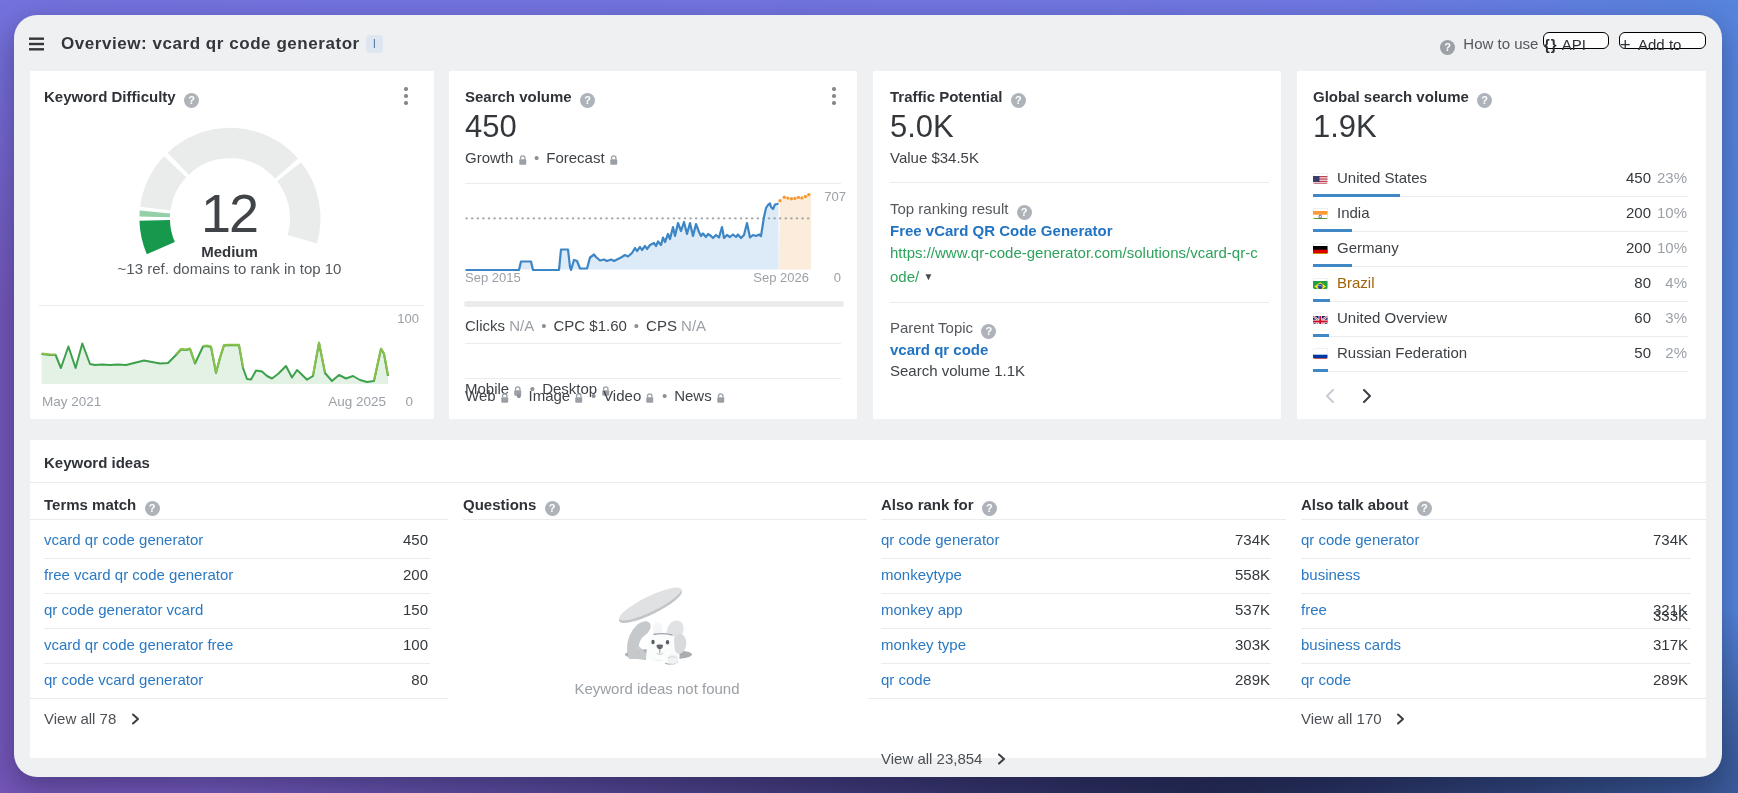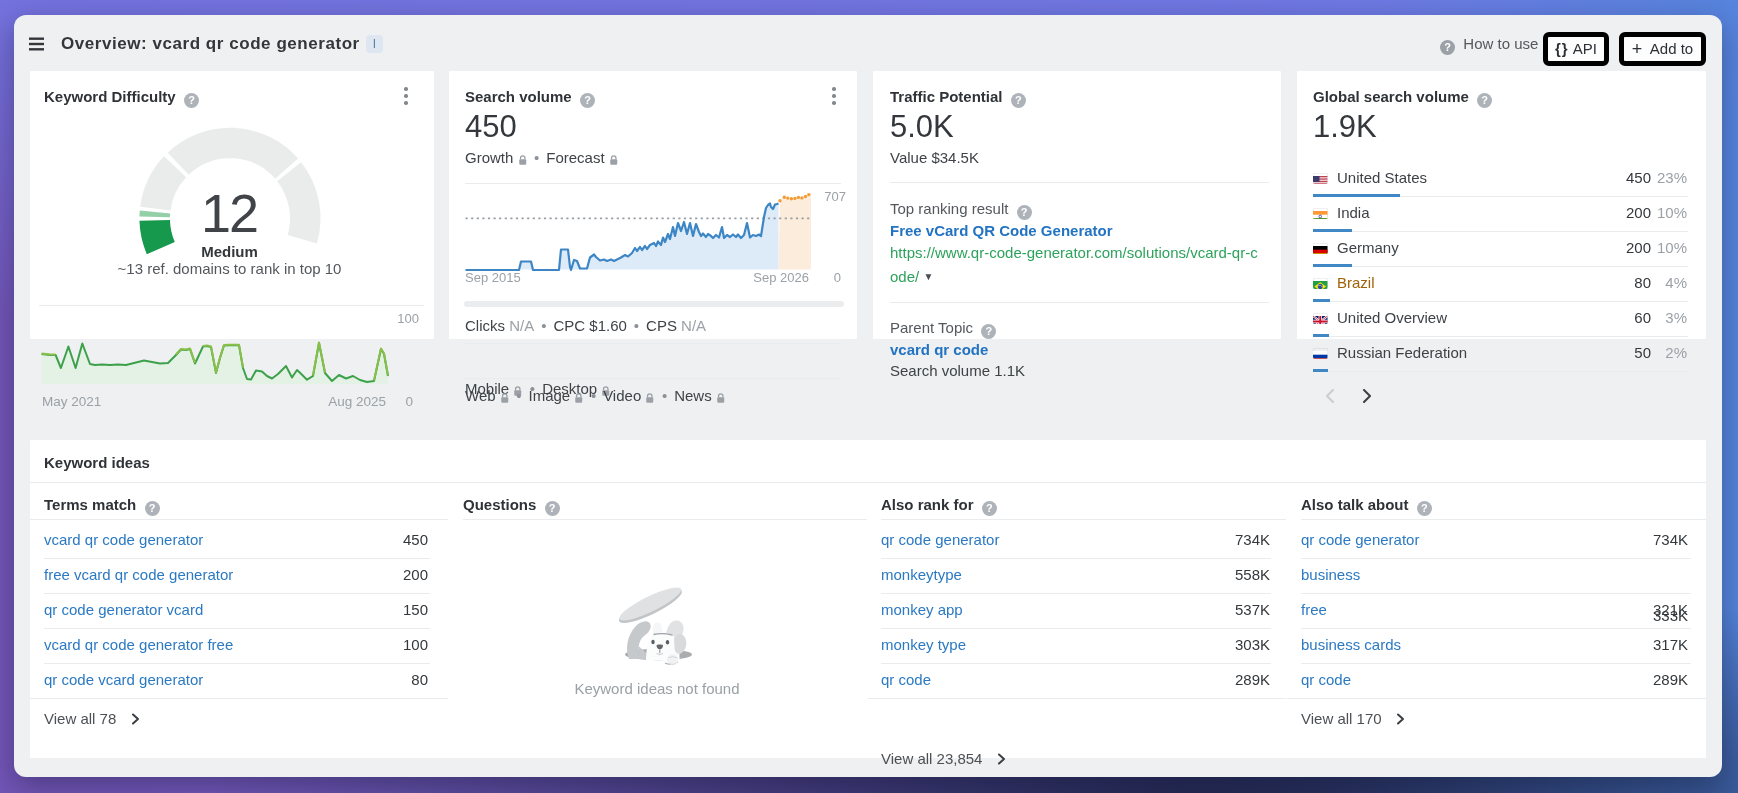--- a/index.html
+++ b/index.html
@@ -7,44 +7,44 @@
 body {
   font-family:"Liberation Sans", sans-serif;
   background-image:
     radial-gradient(1300px 300px at 70% 102%, rgba(8,10,28,0.72), rgba(8,10,28,0) 78%),
     linear-gradient(270deg, rgba(85,133,221,0.92) 0%, rgba(85,133,221,0) 22%),
     linear-gradient(180deg, rgba(116,122,232,0.8) 0%, rgba(116,122,232,0) 40%),
     linear-gradient(90deg, #7356b8 0%, #6f5fc4 45%, #4e80d6 100%);
 }
 .win {
   position:absolute; left:14px; top:15px; width:1708px; height:762px;
-  background:#eef0f1; border-radius:12px; box-shadow:0 10px 30px rgba(8,8,30,.35);
+  background:#eef0f1; border-radius:23px; box-shadow:0 10px 30px rgba(8,8,30,.35);
 }
 .abs { position:absolute; }
-.card { position:absolute; top:56px; height:268px; background:#fff; border-radius:1px; }
+.card { position:absolute; top:56px; height:348px; background:#fff; border-radius:1px; }
 .t15b { font-size:15px; font-weight:bold; color:#2f3338; }
 .row15 { position:absolute; height:26px; line-height:26px; font-size:15px; color:#3f4347; white-space:nowrap; }
 .sep { position:absolute; height:1px; background:#e9ebec; }
 .lgray { color:#9ba1a7; }
 .blue { color:#2b79c3; text-decoration:none; }
 .bblue { color:#2273c2; font-weight:bold; }
 .green { color:#2da25c; }
 .num { position:absolute; font-size:31px; color:#34383c; letter-spacing:0; }
 .qi { display:inline-block; width:15px; height:15px; border-radius:50%; background:#aeb3b9; color:#fff;
       font-size:11px; font-weight:bold; text-align:center; line-height:15px; vertical-align:-2px; }
 .kebab { position:absolute; width:4px; }
 .kebab i { display:block; width:3.5px; height:3.5px; border-radius:50%; background:#84898e; margin:0 0 3.5px 0; }
 .lock { display:inline-block; vertical-align:-1px; }
 .dot-sep { color:#8d9298; padding:0 7px; }
 .vright { position:absolute; font-size:15px; color:#34383c; text-align:right; height:26px; line-height:26px; }
 .flag { position:absolute; width:14.5px; height:11px; border-radius:2px; overflow:hidden; box-shadow:inset 0 0 0 0.5px rgba(0,0,0,.12); }
 .bar { position:absolute; height:3px; background:#3f87c5; }
 .chev { stroke:#3b3f44; stroke-width:2; fill:none; stroke-linecap:round; stroke-linejoin:round; }
-.btn { position:absolute; height:34px; line-height:23px; background:#fdfdfd; border:5px solid #000000;
-       border-radius:6px; font-size:15px; color:#2c3035; text-align:center; }
+.btn { position:absolute; height:17px; line-height:23px; background:#fdfdfd; border:1px solid #000000;
+       border-radius:6px; font-size:15px; color:#2c3035; text-align:left; }
 </style>
 </head>
 <body>
 <div class="win">
 
 <svg class="abs" style="left:15px;top:22px" width="15" height="14" viewBox="0 0 15 14">
  <rect x="0" y="0.5" width="15" height="2.4" fill="#33373c"></rect>
  <rect x="0" y="5.8" width="15" height="2.4" fill="#33373c"></rect>
  <rect x="0" y="11.1" width="15" height="2.4" fill="#33373c"></rect>
 </svg>

